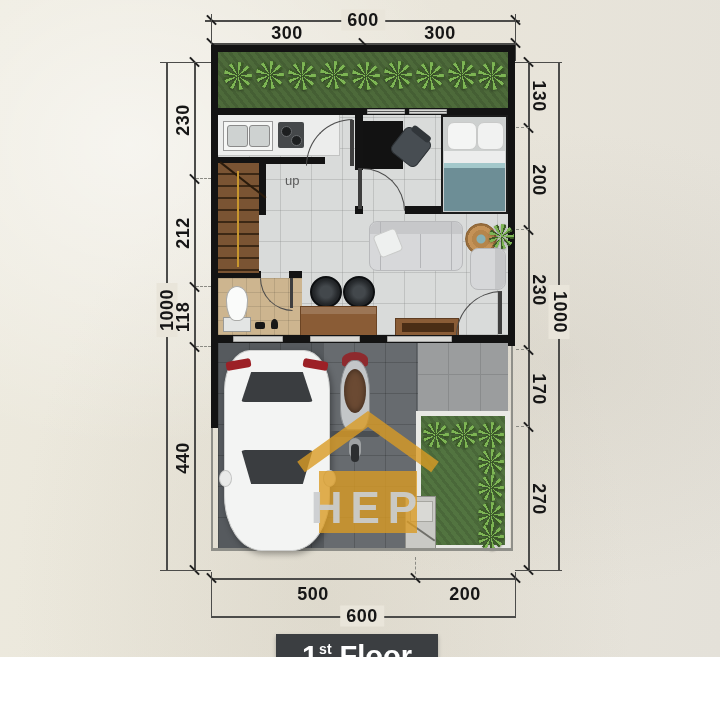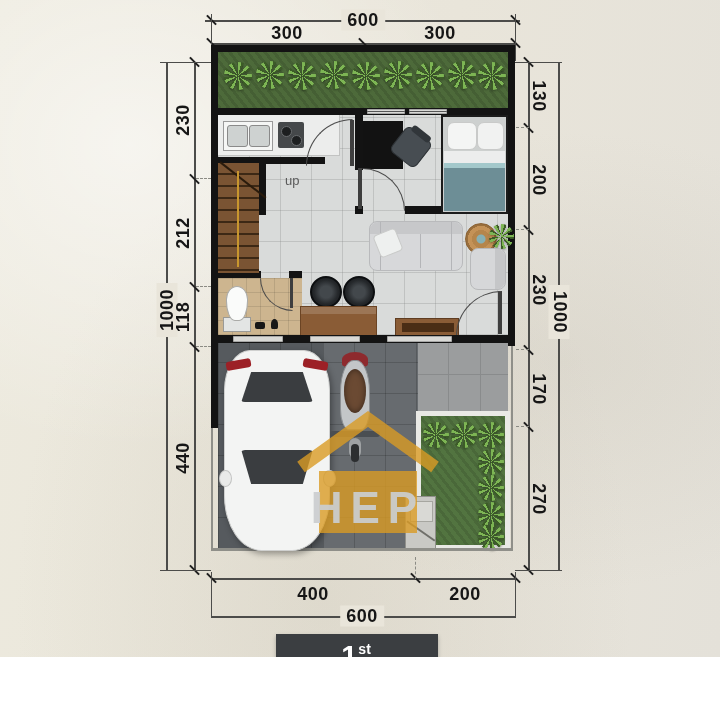--- a/index.html
+++ b/index.html
@@ -99,21 +99,21 @@
   <div class="a ln" style="left:515px;top:569.5px;width:47px;height:1px"></div>
   <div class="a lnd-h" style="left:516px;top:127px;width:13px"></div>
   <div class="a lnd-h" style="left:516px;top:229px;width:13px"></div>
   <div class="a lnd-h" style="left:516px;top:349px;width:13px"></div>
   <div class="a lnd-h" style="left:516px;top:426px;width:13px"></div>
 
   <div class="a ln" style="left:211px;top:578px;width:304px;height:1.5px"></div>
   <div class="a t" style="left:204.5px;top:577px"></div>
   <div class="a t" style="left:408.5px;top:577px"></div>
   <div class="a t" style="left:508.5px;top:577px"></div>
-  <div class="a dl" style="left:313px;top:594px">400</div>
+  <div class="a dl" style="left:313px;top:594px">500</div>
   <div class="a dl" style="left:465px;top:594px">200</div>
   <div class="a lnd-v" style="left:414.5px;top:557px;height:22px"></div>
   <div class="a ln" style="left:211px;top:616px;width:304px;height:1.5px"></div>
   <div class="a dl bg" style="left:362px;top:616px">600</div>
   <div class="a ln" style="left:210.5px;top:572px;width:1px;height:46px"></div>
   <div class="a ln" style="left:514.5px;top:572px;width:1px;height:46px"></div>
 
   <div class="a" style="left:211px;top:45px;width:304px;height:508px">
 
     <div class="a tiles" style="left:7px;top:70px;width:290px;height:220px"></div>
@@ -263,15 +263,16 @@
     <svg class="a" style="left:84px;top:366px" width="146" height="132" viewBox="0 0 146 132">
       <polyline points="6,56 73,8 140,56" fill="none" stroke="#d99b24" stroke-width="13" opacity="0.8"></polyline>
       <rect x="24" y="60" width="98" height="62" fill="#d99b24" opacity="0.8"></rect>
       <text x="73" y="112" text-anchor="middle" font-family="Liberation Sans, sans-serif" font-weight="bold" font-size="44" letter-spacing="8" fill="#cbced0" opacity="0.92">HEP</text>
     </svg>
   </div>
 
   <div class="a floor-label" style="left:276px;top:634px;width:162px;height:44px">
     <span>1</span>
       <sup>st</sup>
+    <span style="margin-left:6px">Floor</span>
   </div>
 
 </div>
 
 </body></html>

